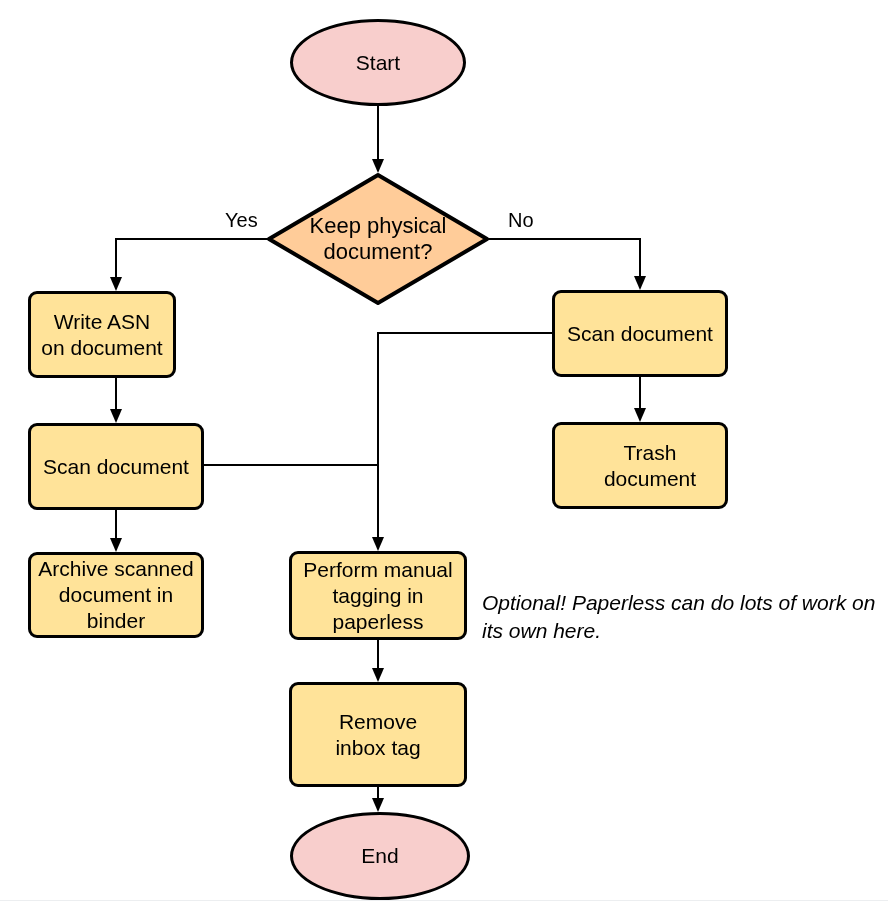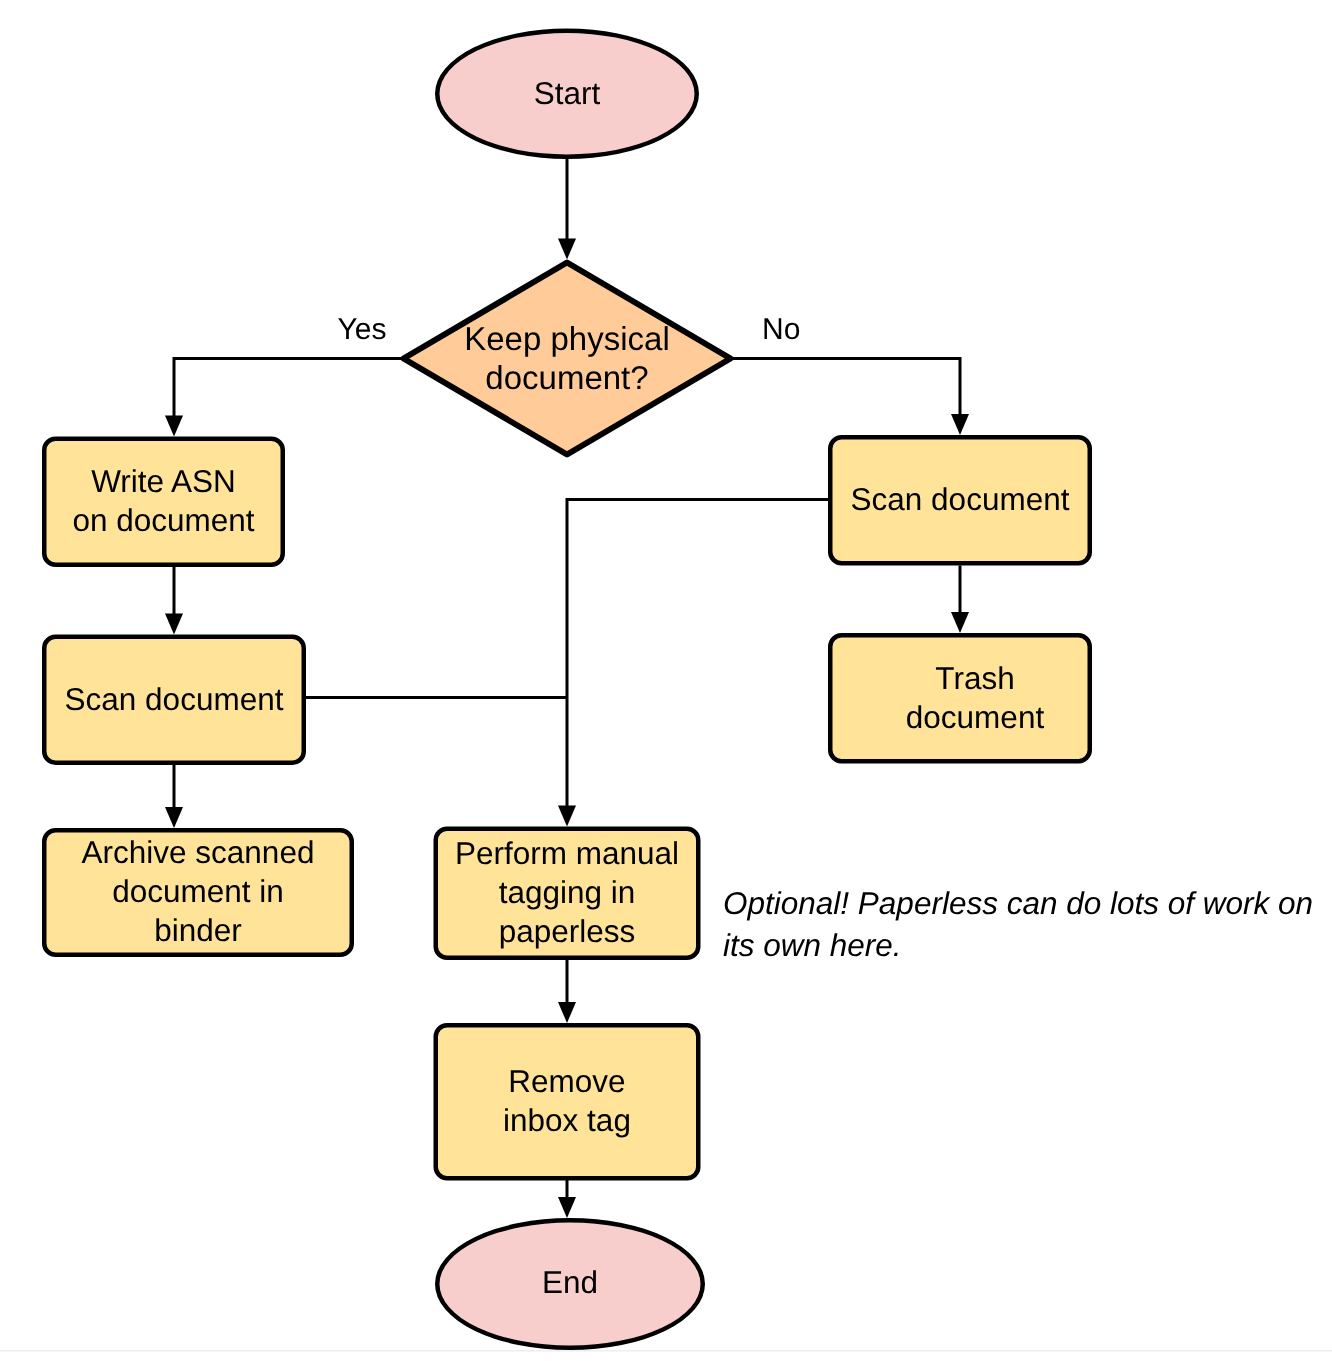--- a/index.html
+++ b/index.html
@@ -115,26 +115,26 @@
 
   <div class="node terminal" style="left:290px;top:19px;width:176px;height:87px;">Start</div>
 
   <div class="decision-label" style="left:278px;top:200px;width:200px;height:78px;">Keep physical
 document?</div>
 
   <div class="edge-label" style="left:196px;top:208px;margin-left:29px;">Yes</div>
 
   <div class="edge-label" style="left:508px;top:208px;">No</div>
 
-  <div class="node process" style="left:28px;top:291px;width:162px;height:87px;">Write ASN
+  <div class="node process" style="left:28px;top:291px;width:148px;height:87px;">Write ASN
 on document</div>
 
   <div class="node process" style="left:28px;top:423px;width:176px;height:87px;">Scan document</div>
 
-  <div class="node process" style="left:28px;top:552px;width:208px;height:86px;">Archive scanned
+  <div class="node process" style="left:28px;top:552px;width:176px;height:86px;">Archive scanned
 document in
 binder</div>
 
   <div class="node process" style="left:552px;top:290px;width:176px;height:87px;">Scan document</div>
 
   <div class="node process" style="left:552px;top:422px;width:176px;height:87px;padding-left:20px;">Trash document</div>
 
   <div class="node process" style="left:289px;top:551px;width:178px;height:89px;">Perform manual
 tagging in
 paperless</div>

